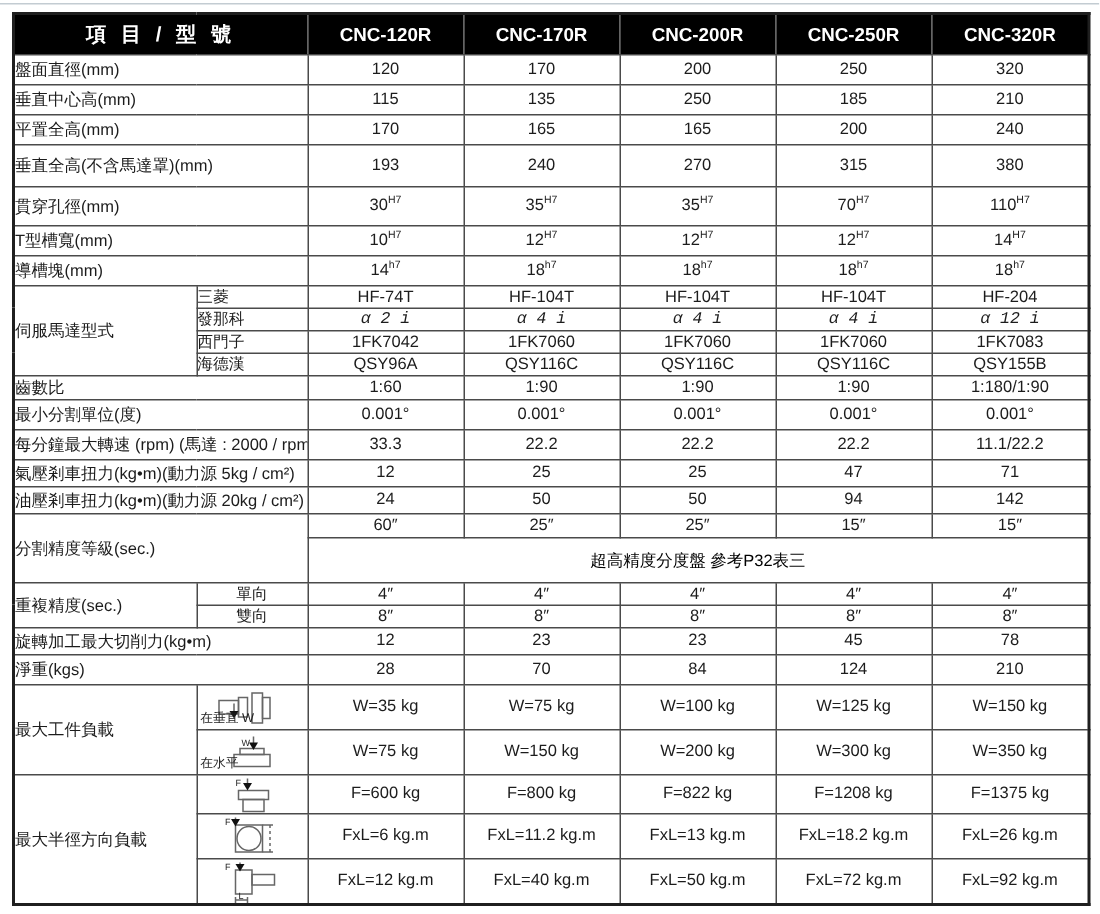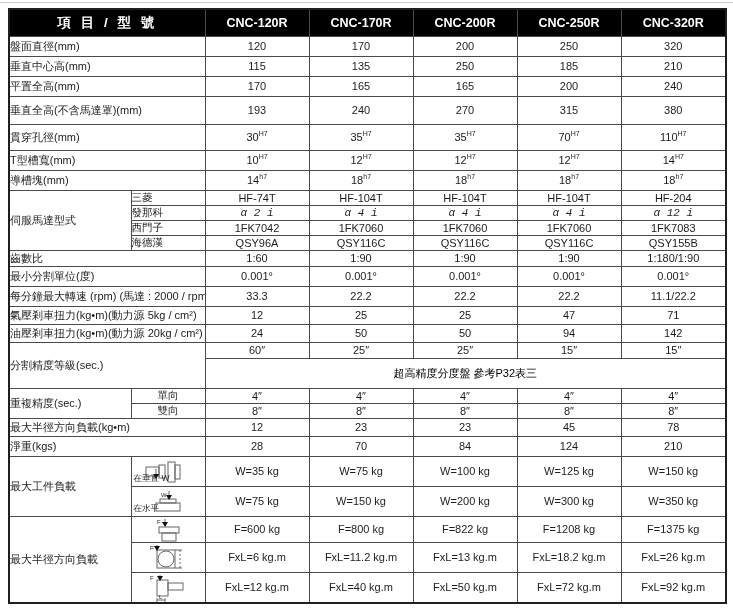--- a/index.html
+++ b/index.html
@@ -216,21 +216,21 @@
     <tr style="height:11px">
       <td class="sub" style="text-align:center;padding-left:0;">雙向</td>
       <td class="val">8″</td>
       <td class="val">8″</td>
       <td class="val">8″</td>
       <td class="val">8″</td>
       <td class="val">8″</td>
     </tr>
 
     <tr style="height:18px">
-      <td colspan="2" class="lbl">最大半徑方向負載(kg•m)</td>
+      <td colspan="2" class="lbl">旋轉加工最大切削力(kg•m)</td>
       <td class="val">12</td>
       <td class="val">23</td>
       <td class="val">23</td>
       <td class="val">45</td>
       <td class="val">78</td>
     </tr>
 
     <tr style="height:20px">
       <td colspan="2" class="lbl">淨重(kgs)</td>
       <td class="val">28</td>

